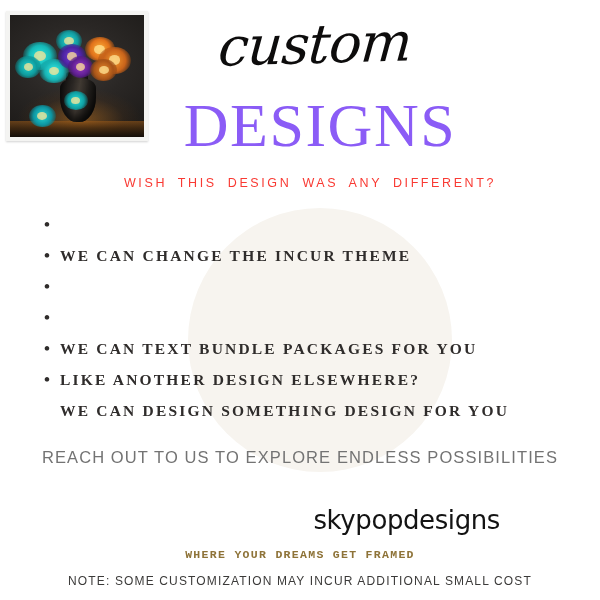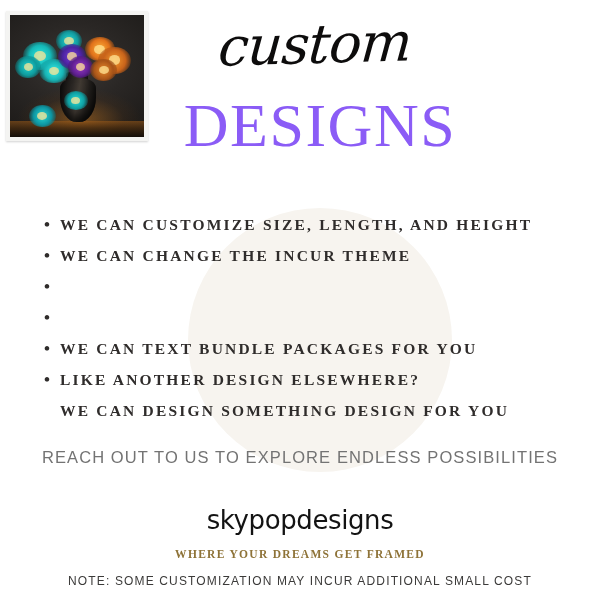--- a/index.html
+++ b/index.html
@@ -195,35 +195,35 @@
     color: #737373;
     z-index: 4;
   }
 
   
   .brand {
     position: absolute;
     left: 100px;
     top: 505px;
     width: 400px;
-    text-align: center;
+    text-align: right;
     font-family: "DejaVu Sans", sans-serif;
     font-size: 26px;
     font-weight: 400;
     letter-spacing: -0.4px;
     color: #131313;
     z-index: 4;
   }
   .tagline {
     position: absolute;
     left: 100px;
     top: 548px;
     width: 400px;
     text-align: center;
-    font-family: Liberation Serif, serif;
+    font-family: Liberation Mono, monospace;
     font-size: 11.5px;
     font-weight: 700;
     letter-spacing: 1.3px;
     color: #8e7338;
     z-index: 4;
   }
   .note {
     position: absolute;
     left: 40px;
     top: 574px;
@@ -265,25 +265,25 @@
       <div class="bloom" style="left:56%;top:18%;width:22%;height:20%;background:radial-gradient(circle,#ffb13a 0%,#e0711a 50%,rgba(96,42,8,0.25) 84%,rgba(0,0,0,0) 100%);"></div>
       <div class="bloom" style="left:66%;top:26%;width:24%;height:22%;background:radial-gradient(circle,#f59a2d 0%,#c8631a 52%,rgba(82,34,6,0.22) 84%,rgba(0,0,0,0) 100%);"></div>
       <div class="bloom" style="left:60%;top:36%;width:20%;height:18%;background:radial-gradient(circle,#e8892a 0%,#a85418 54%,rgba(66,28,6,0.2) 86%,rgba(0,0,0,0) 100%);"></div>
       <div class="bloom" style="left:40%;top:62%;width:18%;height:16%;background:radial-gradient(circle,#2ae0da 0%,#0f9fa2 52%,rgba(6,70,74,0.2) 84%,rgba(0,0,0,0) 100%);"></div>
       <div class="bloom" style="left:14%;top:74%;width:20%;height:18%;background:radial-gradient(circle,#27dad6 0%,#0d94a0 52%,rgba(5,62,70,0.2) 84%,rgba(0,0,0,0) 100%);"></div>
     </div>
   </div>
 
   <div class="script-title">custom</div>
   <div class="serif-title">DESIGNS</div>
+  <div class="subtitle">WISH THIS DESIGN WAS ANY DIFFERENT?</div>
 
   <div class="bullets">
     <div class="bullet-row">
       <span class="bullet-dot">•</span>
-      <span class="bullet-text">WE CAN CUSTOMIZE SIZE, LENGTH, AND HEIGHT</span>
     </div>
     <div class="bullet-row">
       <span class="bullet-dot">•</span>
       <span class="bullet-text">WE CAN CHANGE THE INCUR THEME</span>
     </div>
     <div class="bullet-row">
       <span class="bullet-dot">•</span>
     </div>
     <div class="bullet-row">
       <span class="bullet-dot">•</span>

